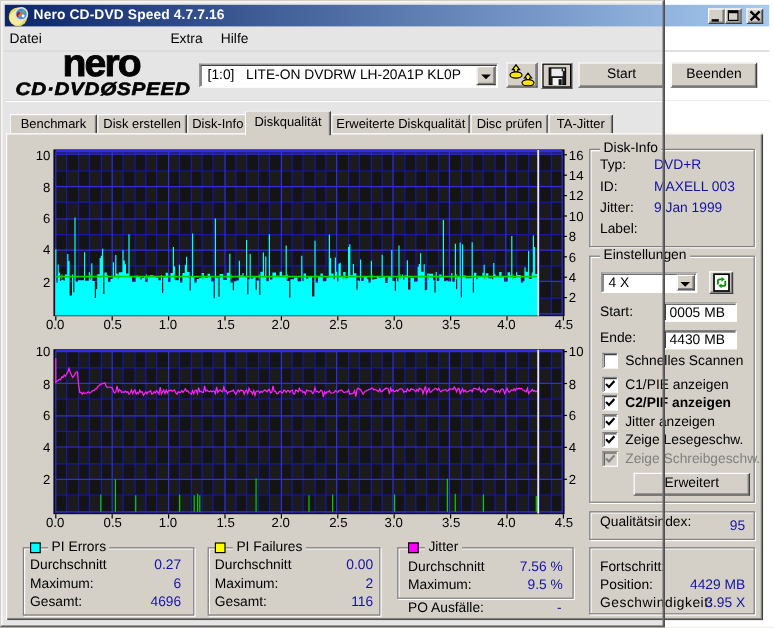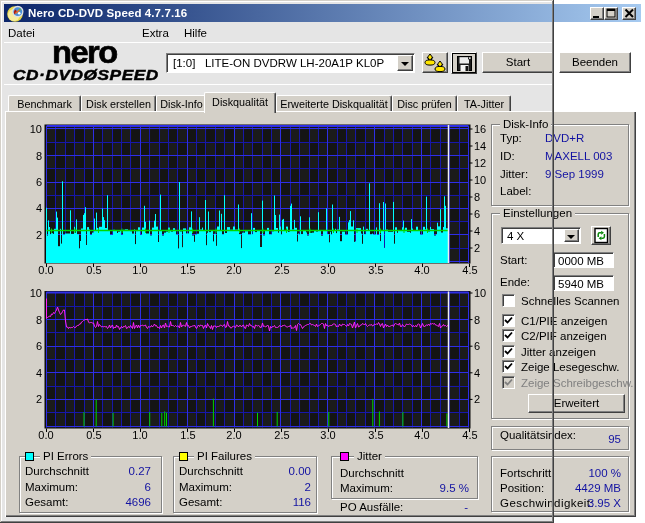--- a/index.html
+++ b/index.html
@@ -179,21 +179,21 @@
       <text x="470" y="439" text-anchor="middle">4.5</text>
     </svg>
     <div class="abs grp" style="left:491px;top:124px;width:138px;height:82px">
       <span class="cap">Disk-Info</span>
     </div>
     <div class="lbl" style="left:500px;top:131px;">Typ:</div>
     <div class="lbl" style="left:545px;top:131px;color:#1212a2">DVD+R</div>
     <div class="lbl" style="left:500px;top:149px;">ID:</div>
     <div class="lbl" style="left:545px;top:149px;color:#1212a2">MAXELL 003</div>
     <div class="lbl" style="left:500px;top:167px;">Jitter:</div>
-    <div class="lbl" style="left:545px;top:167px;color:#1212a2">9 Sep 1999</div>
+    <div class="lbl" style="left:545px;top:167px;color:#1212a2">9 Jan 1999</div>
     <div class="lbl" style="left:500px;top:184px;text-align:center;">Label:</div>
     <div class="abs grp" style="left:491px;top:213px;width:138px;height:206px">
       <span class="cap">Einstellungen</span>
     </div>
     <div class="abs sunk" style="left:501px;top:227px;width:80px;height:17px">
       <div class="lbl" style="left:5px;top:1px">4 X</div>
       <div class="btn abs" style="right:1px;top:1px;width:15px;height:13px"><svg width="9" height="6" style="margin-top:4px">
           <path d="M0 1h8L4 5z" fill="#000"></path>
         </svg></div>
     </div>
@@ -201,40 +201,40 @@
         <rect x="3" y="1.5" width="12.5" height="14" fill="#fff" stroke="#000" stroke-width="1.4"></rect>
         <g stroke="#0a8a0a" stroke-width="1.5" fill="none">
           <path d="M6.2 10V7.2Q6.2 5.8 7.6 5.8H9.4"></path>
           <path d="M12.4 7v2.8Q12.4 11.2 11 11.2H9.2"></path>
         </g>
         <path d="M9.2 3.8L12 5.8L9.2 7.8z" fill="#0a8a0a"></path>
         <path d="M9.4 9.2L6.6 11.2L9.4 13.2z" fill="#0a8a0a"></path>
       </svg></div>
     <div class="lbl" style="left:500px;top:253px;">Start:</div>
     <div class="abs sunk" style="left:553px;top:252px;width:61px;height:16px">
-      <div class="lbl" style="left:4px;top:1px">0000 MB</div>
+      <div class="lbl" style="left:4px;top:1px">0005 MB</div>
     </div>
     <div class="lbl" style="left:500px;top:275px;">Ende:</div>
     <div class="abs sunk" style="left:553px;top:275px;width:61px;height:16px">
-      <div class="lbl" style="left:4px;top:1px">5940 MB</div>
+      <div class="lbl" style="left:4px;top:1px">4430 MB</div>
     </div>
     <div class="cb" style="left:502px;top:294px;background:#fff"></div>
     <div class="lbl" style="left:521px;top:294px;">Schnelles Scannen</div>
     <div class="cb" style="left:502px;top:314px;background:#fff">
       <svg width="11" height="11" style="position:absolute;left:0;top:0">
         <path d="M2 5l2.5 2.5L9 2.5" fill="none" stroke="#000" stroke-width="1.8"></path>
       </svg>
     </div>
     <div class="lbl" style="left:521px;top:314px;">C1/PIE anzeigen</div>
     <div class="cb" style="left:502px;top:329px;background:#fff">
       <svg width="11" height="11" style="position:absolute;left:0;top:0">
         <path d="M2 5l2.5 2.5L9 2.5" fill="none" stroke="#000" stroke-width="1.8"></path>
       </svg>
     </div>
-    <div class="lbl" style="left:521px;top:329px;">C2/PIF anzeigen</div>
+    <div class="lbl" style="left:521px;top:329px;font-weight:bold;">C2/PIF anzeigen</div>
     <div class="cb" style="left:502px;top:345px;background:#fff">
       <svg width="11" height="11" style="position:absolute;left:0;top:0">
         <path d="M2 5l2.5 2.5L9 2.5" fill="none" stroke="#000" stroke-width="1.8"></path>
       </svg>
     </div>
     <div class="lbl" style="left:521px;top:345px;">Jitter anzeigen</div>
     <div class="cb" style="left:502px;top:360px;background:#fff">
       <svg width="11" height="11" style="position:absolute;left:0;top:0">
         <path d="M2 5l2.5 2.5L9 2.5" fill="none" stroke="#000" stroke-width="1.8"></path>
       </svg>
@@ -245,21 +245,20 @@
         <path d="M2 5l2.5 2.5L9 2.5" fill="none" stroke="#808080" stroke-width="1.8"></path>
       </svg>
     </div>
     <div class="lbl" style="left:521px;top:376px;color:#808080">Zeige Schreibgeschw.</div>
     <div class="btn abs" style="left:528px;top:394px;width:97px;height:19px;line-height:17px;font-size:11.5px">Erweitert</div>
     <div class="abs grp" style="left:491px;top:426px;width:138px;height:24px"></div>
     <div class="lbl" style="left:500px;top:428px;">Qualitätsindex:</div>
     <div class="val" style="left:501px;top:432px;width:120px;">95</div>
     <div class="abs grp" style="left:491px;top:456px;width:138px;height:56px"></div>
     <div class="lbl" style="left:500px;top:466px;">Fortschritt:</div>
-    <div class="val" style="left:501px;top:466px;width:120px;">100 %</div>
     <div class="lbl" style="left:500px;top:481px;">Position:</div>
     <div class="val" style="left:501px;top:481px;width:120px;">4429 MB</div>
     <div class="lbl" style="left:500px;top:496px;letter-spacing:.45px">Geschwindigkeit:</div>
     <div class="val" style="left:501px;top:496px;width:120px;">3.95 X</div>
     <div class="abs grp" style="left:19px;top:456px;width:143px;height:57px"></div>
     <div class="abs" style="left:25px;top:452px;width:9px;height:9px;background:#00ffff;border:1px solid #000"></div>
     <div class="lbl" style="left:40px;top:449px;background:#d4d0c8;padding:0 3px">PI Errors</div>
     <div class="lbl" style="left:25px;top:464px;">Durchschnitt</div>
     <div class="val" style="left:31px;top:464px;width:120px;">0.27</div>
     <div class="lbl" style="left:25px;top:480px;">Maximum:</div>
@@ -272,16 +271,17 @@
     <div class="lbl" style="left:179px;top:464px;">Durchschnitt</div>
     <div class="val" style="left:191px;top:464px;width:120px;">0.00</div>
     <div class="lbl" style="left:179px;top:480px;">Maximum:</div>
     <div class="val" style="left:191px;top:480px;width:120px;">2</div>
     <div class="lbl" style="left:179px;top:495px;">Gesamt:</div>
     <div class="val" style="left:191px;top:495px;width:120px;">116</div>
     <div class="abs grp" style="left:331px;top:456px;width:147px;height:43px"></div>
     <div class="abs" style="left:340px;top:452px;width:9px;height:9px;background:#ff00ff;border:1px solid #000"></div>
     <div class="lbl" style="left:354px;top:449px;background:#d4d0c8;padding:0 3px">Jitter</div>
     <div class="lbl" style="left:340px;top:466px;">Durchschnitt</div>
+    <div class="val" style="left:349px;top:466px;width:120px;">7.56 %</div>
     <div class="lbl" style="left:340px;top:481px;">Maximum:</div>
     <div class="val" style="left:349px;top:481px;width:120px;">9.5 %</div>
     <div class="lbl" style="left:340px;top:500px;">PO Ausfälle:</div>
     <div class="val" style="left:348px;top:500px;width:120px;">-</div>
   </div>
 </body></html>

